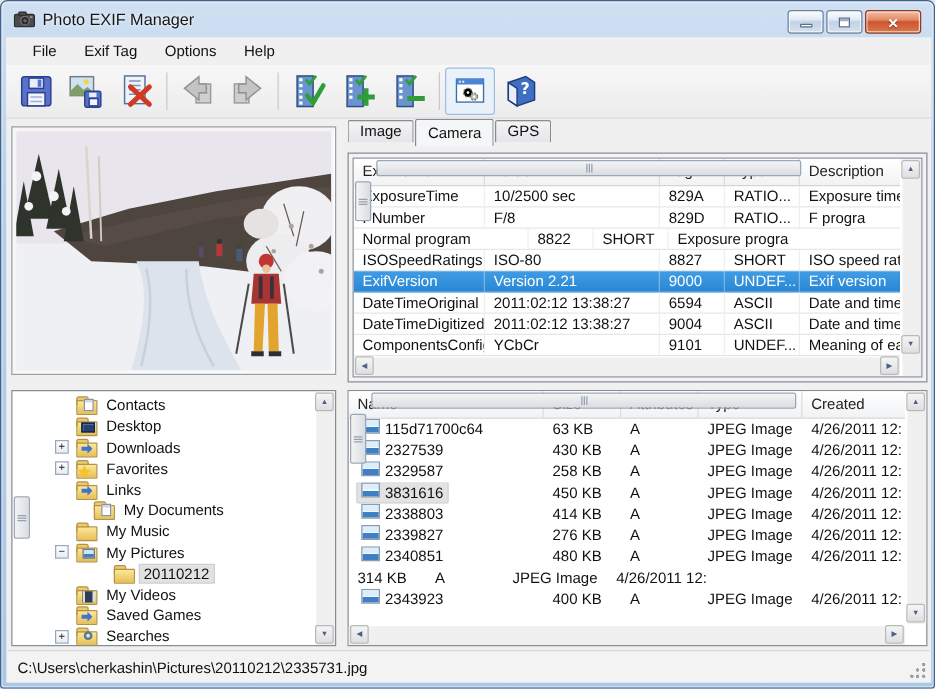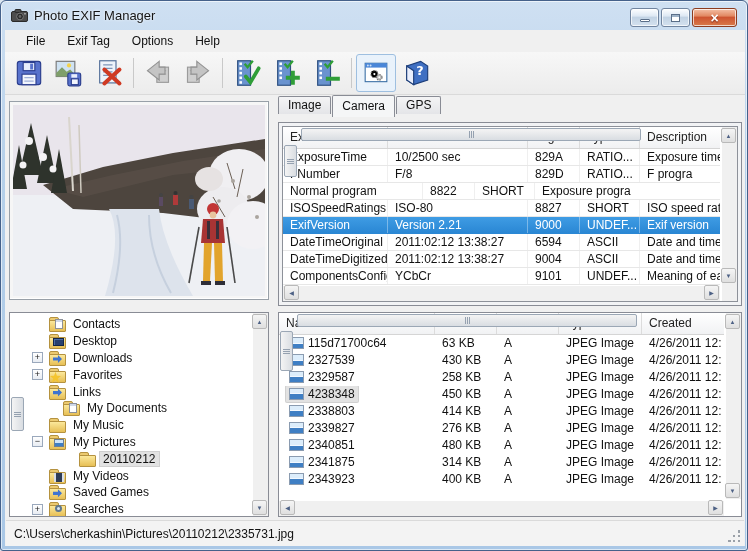--- a/index.html
+++ b/index.html
@@ -49,21 +49,21 @@
   .grow.selected .gcell{color:#fff;border-right-color:rgba(255,255,255,.35);}
   .c0{width:105px}.c1{width:140px}.c2{width:52px}.c3{width:60px}.c4{width:84px;flex:1 1 auto;border-right:none;}
   .exif-body,.file-body{width:calc(100% - 17px);}
   .exif-panel .ghead{width:calc(100% - 17px);}
   
   .file-panel{position:absolute;left:277px;top:311px;width:464px;height:205px;background:#fff;border:1px solid #898c95;}
   .file-panel .ghead{width:calc(100% - 17px);}
   .frow{display:flex;height:17px;}
   .f0{width:156px}.f1{width:62px}.f2{width:62px}.f3{width:83px}.f4{width:85px;flex:1 1 auto;border-right:none;}
   .frow .gcell{border-right:none;}
-  .name-wrap{display:inline-flex;align-items:center;gap:4px;padding:0 3px;border-radius:1px;}
+  .name-wrap{display:inline-flex;align-items:flex-start;gap:4px;padding:0 3px;border-radius:1px;}
   .name-wrap.hl{background:#e2e2e2;box-shadow:0 0 0 1px #d0d0d0;}
   .pic-icon{width:15px;height:12px;flex:none;border:1px solid #8a9bb0;background:linear-gradient(#dcedfb 0 45%,#f2f8ff 45% 55%,#3f7fc4 55%);}
   
   .tree-panel{position:absolute;left:8px;top:311px;width:260px;height:205px;background:#fff;border:1px solid #898c95;overflow:hidden;}
   .trow{display:flex;align-items:center;height:16.8px;font-size:12px;color:#111;white-space:nowrap;}
   .expand-box{width:11px;height:11px;flex:none;border:1px solid #9aa8bc;background:linear-gradient(#fff,#e8ecf2);margin-right:6px;
     display:flex;align-items:center;justify-content:center;font-size:9px;line-height:1;color:#222;}
   .tlabel{padding:0 3px;}
   .tlabel.hl{background:#e2e2e2;box-shadow:0 0 0 1px #cfcfcf;}
   .tico{position:relative;width:17px;height:14px;margin-right:4px;flex:none;}
@@ -398,21 +398,21 @@
       <div class="sb-track-h" style="left:0;right:17px;bottom:0;"></div>
       <div class="sb-btn" style="left:1px;bottom:1px;">◀</div>
       <div class="sb-thumb-h" style="left:18px;bottom:1px;width:340px;">
           <span class="griph"></span>
         </div>
       <div class="sb-btn" style="right:18px;bottom:1px;">▶</div>
     </div>
   </div>
 
   <div class="tree-panel">
-    <div style="padding-top:3px;">
+    <div style="padding-top:3px;margin-left:12px;">
 
         <div class="trow" style="padding-left: 6px;">
           <span style="width:16px;flex:none;"></span>
           <span class="expand-box" style="visibility: hidden;"></span>
           <span class="tico tico-contacts">
             <i class="ov"></i>
           </span>
           <span class="tlabel">Contacts</span>
         </div>
 
@@ -569,21 +569,21 @@
           <span class="gcell f1">258 KB</span>
           <span class="gcell f2">A</span>
           <span class="gcell f3">JPEG Image</span>
           <span class="gcell f4">4/26/2011 12:</span>
         </div>
 
         <div class="frow">
           <span class="gcell f0">
             <span class="name-wrap hl">
               <span class="pic-icon"></span>
-              <span>4238348</span>
+              <span>3831616</span>
             </span>
           </span>
           <span class="gcell f1">450 KB</span>
           <span class="gcell f2">A</span>
           <span class="gcell f3">JPEG Image</span>
           <span class="gcell f4">4/26/2011 12:</span>
         </div>
 
         <div class="frow">
           <span class="gcell f0">
@@ -618,26 +618,20 @@
               <span>2340851</span>
             </span>
           </span>
           <span class="gcell f1">480 KB</span>
           <span class="gcell f2">A</span>
           <span class="gcell f3">JPEG Image</span>
           <span class="gcell f4">4/26/2011 12:</span>
         </div>
 
         <div class="frow">
-          <span class="gcell f0">
-            <span class="name-wrap">
-              <span class="pic-icon"></span>
-              <span>2341875</span>
-            </span>
-          </span>
           <span class="gcell f1">314 KB</span>
           <span class="gcell f2">A</span>
           <span class="gcell f3">JPEG Image</span>
           <span class="gcell f4">4/26/2011 12:</span>
         </div>
 
         <div class="frow">
           <span class="gcell f0">
             <span class="name-wrap">
               <span class="pic-icon"></span>

